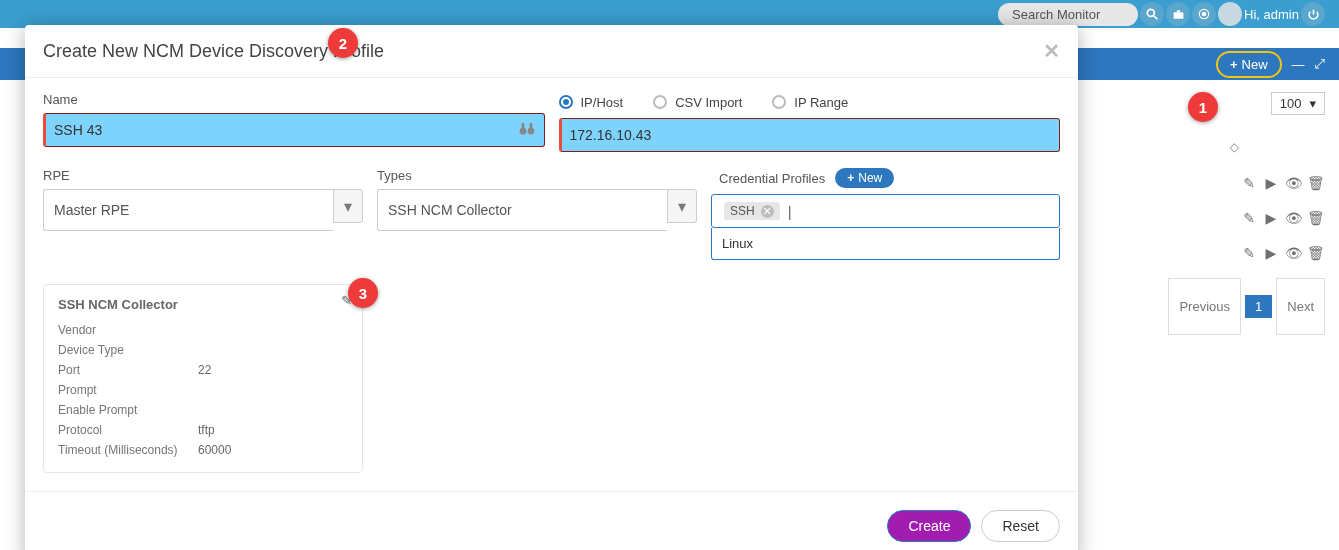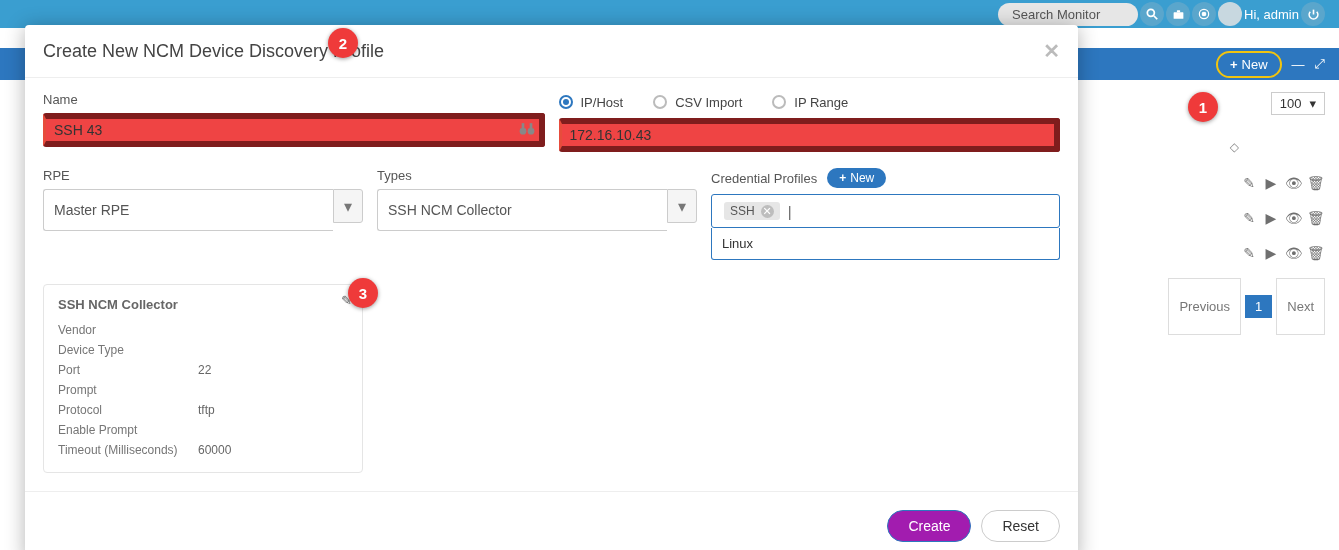--- a/index.html
+++ b/index.html
@@ -30,35 +30,35 @@
   
   .modal { position: absolute; top: 25px; left: 25px; width: 1053px; background: #fff; box-shadow: 0 2px 20px rgba(0,0,0,.3); border-radius: 4px; }
   .modal-hd { padding: 14px 18px; border-bottom: 1px solid #eee; display: flex; align-items: center; justify-content: space-between; }
   .modal-hd h2 { font-size: 18px; font-weight: 500; color: #444; }
   .closex { color: #bbb; font-size: 20px; font-weight: bold; }
 
   .modal-body { padding: 14px 18px 18px; }
   .row { display: flex; gap: 14px; }
   .col { flex: 1; }
   .label { font-size: 13px; color: #565656; margin-bottom: 6px; display: block; }
-  .input { width: 100%; border: 6px solid #7f1d1d; border-radius: 3px; padding: 6px 8px; font-size: 14px; color: #333; background: #ef4444; height: 34px; }
+  .input { width: 100%; border: 1px solid #7f1d1d; border-radius: 3px; padding: 6px 8px; font-size: 14px; color: #333; background: #7dd3fc; height: 34px; }
   .input.redl { border-left: 3px solid #e74c3c; }
   .name-wrap { position: relative; }
   .name-wrap .binoc { position: absolute; right: 10px; top: 50%; transform: translateY(-50%); color: #888; font-size: 14px; }
   .select { width: 100%; display: flex; }
   .select .sbody { flex: 1; border: 1px solid #ccc; border-right: none; border-radius: 3px 0 0 3px; padding: 20px 10px; font-size: 14px; color: #555; height: 34px; display:flex; align-items:center; }
   .select .sarrow { width: 30px; border: 1px solid #ccc; border-radius: 0 3px 3px 0; background: #f5f5f5; display: flex; align-items: center; justify-content: center; color: #777; height: 34px; }
 
   .radio-row { display: flex; align-items: center; gap: 30px; height: 20px; margin-bottom: 6px; }
   .rad { display: flex; align-items: center; gap: 8px; font-size: 13px; color: #444; }
   .rad .circ { width: 14px; height: 14px; border: 2px solid #2d77bf; border-radius: 50%; display: inline-flex; align-items: center; justify-content: center; }
   .rad .circ.on::after { content:""; width: 6px; height: 6px; background: #2d77bf; border-radius: 50%; }
   .rad .circ.off { border-color: #bbb; }
 
-  .cred-head { display: flex; align-items: center; gap: 10px; margin-bottom: 6px; }
+  .cred-head { display: flex; align-items: center; gap: 10px; margin-bottom: 6px; margin-left: 8px; }
   .pillbtn { background: #2d77bf; color: #fff; border-radius: 14px; padding: 3px 12px; font-size: 12px; display: inline-flex; align-items: center; gap: 4px; }
   .tagbox { border: 1px solid #2d77bf; border-radius: 3px; padding: 6px 12px; min-height: 34px; display: flex; align-items: center; gap: 6px; }
   .tag { background: #e6e6e6; border-radius: 3px; padding: 2px 6px; font-size: 12px; color: #555; display: inline-flex; align-items: center; gap: 6px; }
   .tag .xr { color: #555; font-size: 11px; background:#bdbdbd; border-radius:50%; width:13px; height:13px; display:inline-flex; align-items:center; justify-content:center; color:#fff;}
   .tag-caret { color: #666; font-size: 15px; margin-left: 2px; }
   .dropdown { border: 1px solid #2d77bf; border-top: none; border-radius: 0 0 3px 3px; padding: 8px 10px; font-size: 13px; color: #333; }
 
   .details-card { margin-top: 24px; border: 1px solid #e5e5e5; border-radius: 4px; width: 320px; padding: 12px 14px; position: relative; }
   .details-card .pencil { position: absolute; top: 8px; right: 10px; color: #666; font-size: 13px; }
   .details-card h4 { font-size: 13px; color: #666; font-weight: 700; margin-bottom: 8px; }
@@ -233,26 +233,26 @@
         </div>
       <div class="drow">
           <span class="k">Port</span>
           <span class="v">22</span>
         </div>
       <div class="drow">
           <span class="k">Prompt</span>
           <span class="v"></span>
         </div>
       <div class="drow">
+          <span class="k">Enable Prompt</span>
+          <span class="v"></span>
+        </div>
+      <div class="drow">
           <span class="k">Protocol</span>
           <span class="v">tftp</span>
-        </div>
-      <div class="drow">
-          <span class="k">Enable Prompt</span>
-          <span class="v"></span>
         </div>
       <div class="drow">
           <span class="k">Timeout (Milliseconds)</span>
           <span class="v">60000</span>
         </div>
     </div>
   </div>
   <div class="modal-ft">
     <button class="btn primary">Create</button>
     <button class="btn">Reset</button>

